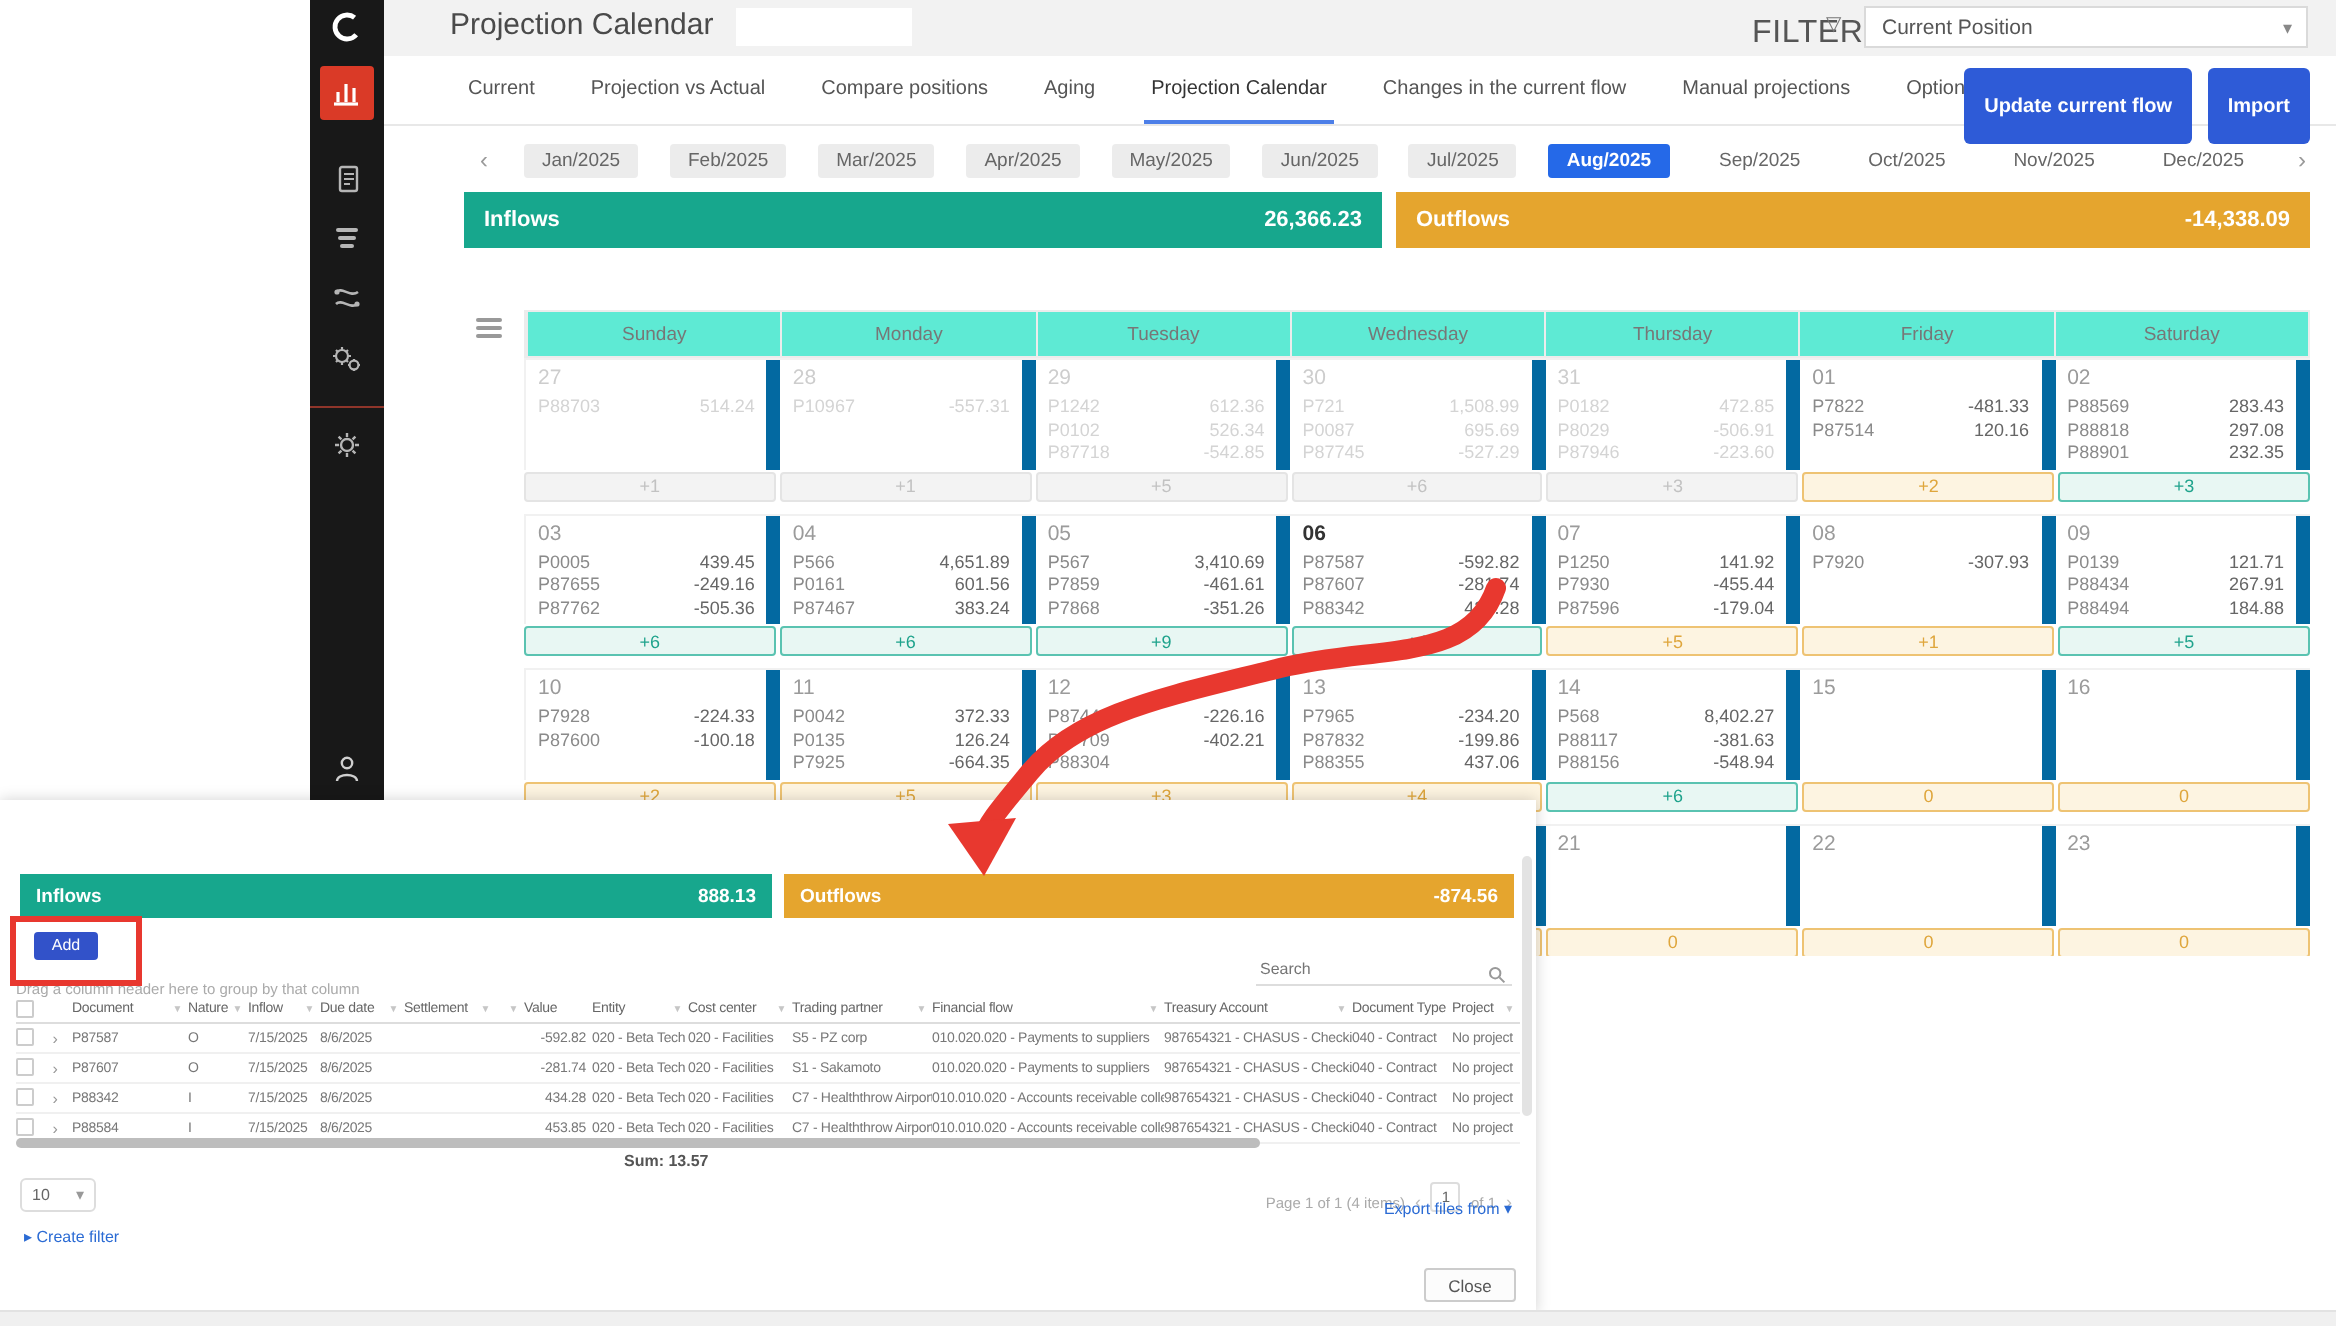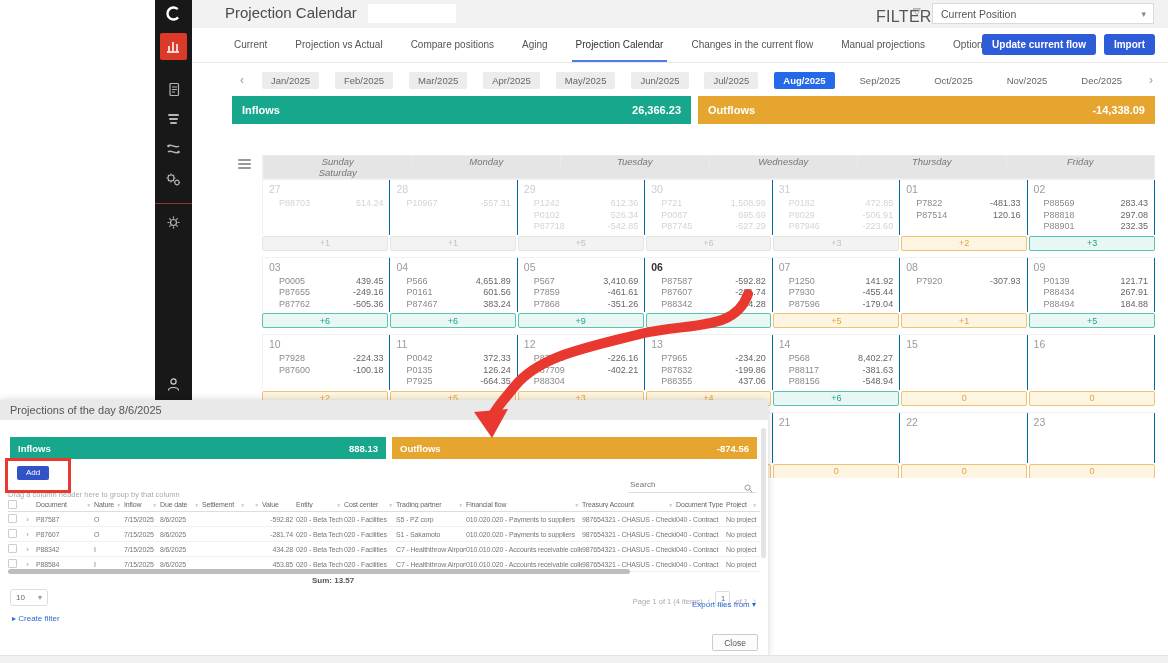--- a/index.html
+++ b/index.html
@@ -22,21 +22,21 @@
   #filter-dd{position:absolute;left:740px;top:3px;width:222px;height:21px;background:#fff;border:1px solid #dadada;
              font-size:10.5px;color:#555;line-height:20px;padding:0 8px;box-sizing:border-box;}
   #filter-dd .caret{position:absolute;right:7px;top:0;color:#888;font-size:9px;}
 
   
   #tabsbar{position:absolute;left:192px;top:28px;width:976px;height:34px;background:#fff;border-bottom:1px solid #e8e8e8;}
   #tabs{position:absolute;left:28px;top:0;height:34px;display:flex;align-items:center;}
   .tab{padding:0 14px;font-size:10px;color:#555;height:34px;line-height:34px;position:relative;white-space:nowrap;}
   .tab.active{color:#333;}
   .tab.active::after{content:"";position:absolute;left:10px;right:10px;bottom:0;height:2px;background:#4d7fe8;}
-  .btn{position:absolute;top:6px;height:21px;background:#2e5bd7;color:#fff;font-size:10px;font-weight:bold;
+  .btn{position:absolute;top:6px;height:38px;background:#2e5bd7;color:#fff;font-size:10px;font-weight:bold;
        border:none;border-radius:3px;padding:0 10px;line-height:21px;}
   #btn-update{right:72px;}
   #btn-import{right:13px;}
 
   
   #months{position:absolute;left:238px;top:70px;width:917px;height:20px;display:flex;align-items:center;
           justify-content:space-between;font-size:9.5px;color:#666;}
   .mchev{color:#999;font-size:12px;padding:0 2px;}
   .month{padding:3px 9px;border-radius:2px;background:#ececec;color:#666;white-space:nowrap;}
   .month.plain{background:transparent;}
@@ -45,31 +45,31 @@
   
   .bigbar{position:absolute;height:28px;color:#fff;font-size:11px;font-weight:bold;display:flex;
           align-items:center;justify-content:space-between;padding:0 10px;box-sizing:border-box;}
   #bar-in{left:232px;top:96px;width:459px;background:#17a78d;}
   #bar-out{left:698px;top:96px;width:457px;background:#e5a52e;}
 
   
   #hamb{position:absolute;left:238px;top:157px;width:13px;}
   #hamb div{height:2px;background:#999;margin:2px 0;border-radius:1px;}
   #calwrap{position:absolute;left:262px;top:155px;width:893px;height:323px;overflow:hidden;}
-  #cal-head{display:grid;grid-template-columns:repeat(6,1fr);height:24px;background:#e5e5e5;
-            border:1px solid #ececec;box-sizing:border-box;font-style:italic;}
+  #cal-head{display:grid;grid-template-columns:repeat(7,1fr);height:24px;background:#5eead4;
+            border:1px solid #ececec;box-sizing:border-box;}
   #cal-head div{font-size:9.5px;color:#777;display:flex;align-items:center;justify-content:center;
                 border-left:1px solid #ececec;}
   .week-cells{display:grid;grid-template-columns:repeat(7,1fr);border-top:1px solid #f1f1f1;border-left:1px solid #f1f1f1;}
-  .daycell{min-height:50px;padding:3px 6px 2px;border-right:1px solid #0369a1;box-sizing:border-box;}
+  .daycell{min-height:50px;padding:3px 6px 2px;border-right:7px solid #0369a1;box-sizing:border-box;}
   .daynum{font-size:10.5px;color:#9b9b9b;margin-bottom:3px;}
   .daynum.bold{color:#333;font-weight:bold;}
   .daycell.muted .daynum{color:#cdcdcd;}
   .entry{display:flex;justify-content:space-between;font-size:9px;line-height:11.5px;}
-  .entry .code{color:#8a8a8a;margin-left:10px;}
+  .entry .code{color:#8a8a8a;}
   .entry .val{color:#666;}
   .daycell.muted .code,.daycell.muted .val{color:#d4d4d4;}
   .week-badges{display:grid;grid-template-columns:repeat(7,1fr);gap:2px;margin:1px 0 6px;height:15px;}
   .badge{display:flex;align-items:center;justify-content:center;font-size:9px;border-radius:2px;
          border:1px solid transparent;box-sizing:border-box;}
   .badge.gray{background:#f3f3f3;border-color:#e4e4e4;color:#c2c2c2;}
   .badge.teal{background:#e8f7f3;border-color:#5ac3b1;color:#1fa38c;}
   .badge.orange{background:#fdf4e1;border-color:#eec373;color:#dfa63c;}
 
   
@@ -583,21 +583,20 @@
           <div class="badge orange">0</div>
           <div class="badge orange">0</div>
           <div class="badge orange">0</div>
           <div class="badge orange">0</div>
           <div class="badge orange">0</div>
         </div>
       </div>
   </div>
 
   <div id="modal">
-    <div id="modal-title">Projections of the day 8/6/2025</div>
     <div class="mbar" id="mbar-in">
       <span>Inflows</span>
       <span>888.13</span>
     </div>
     <div class="mbar" id="mbar-out">
       <span>Outflows</span>
       <span>-874.56</span>
     </div>
     <button id="add-btn">Add</button>
     <div id="add-annot"></div>

